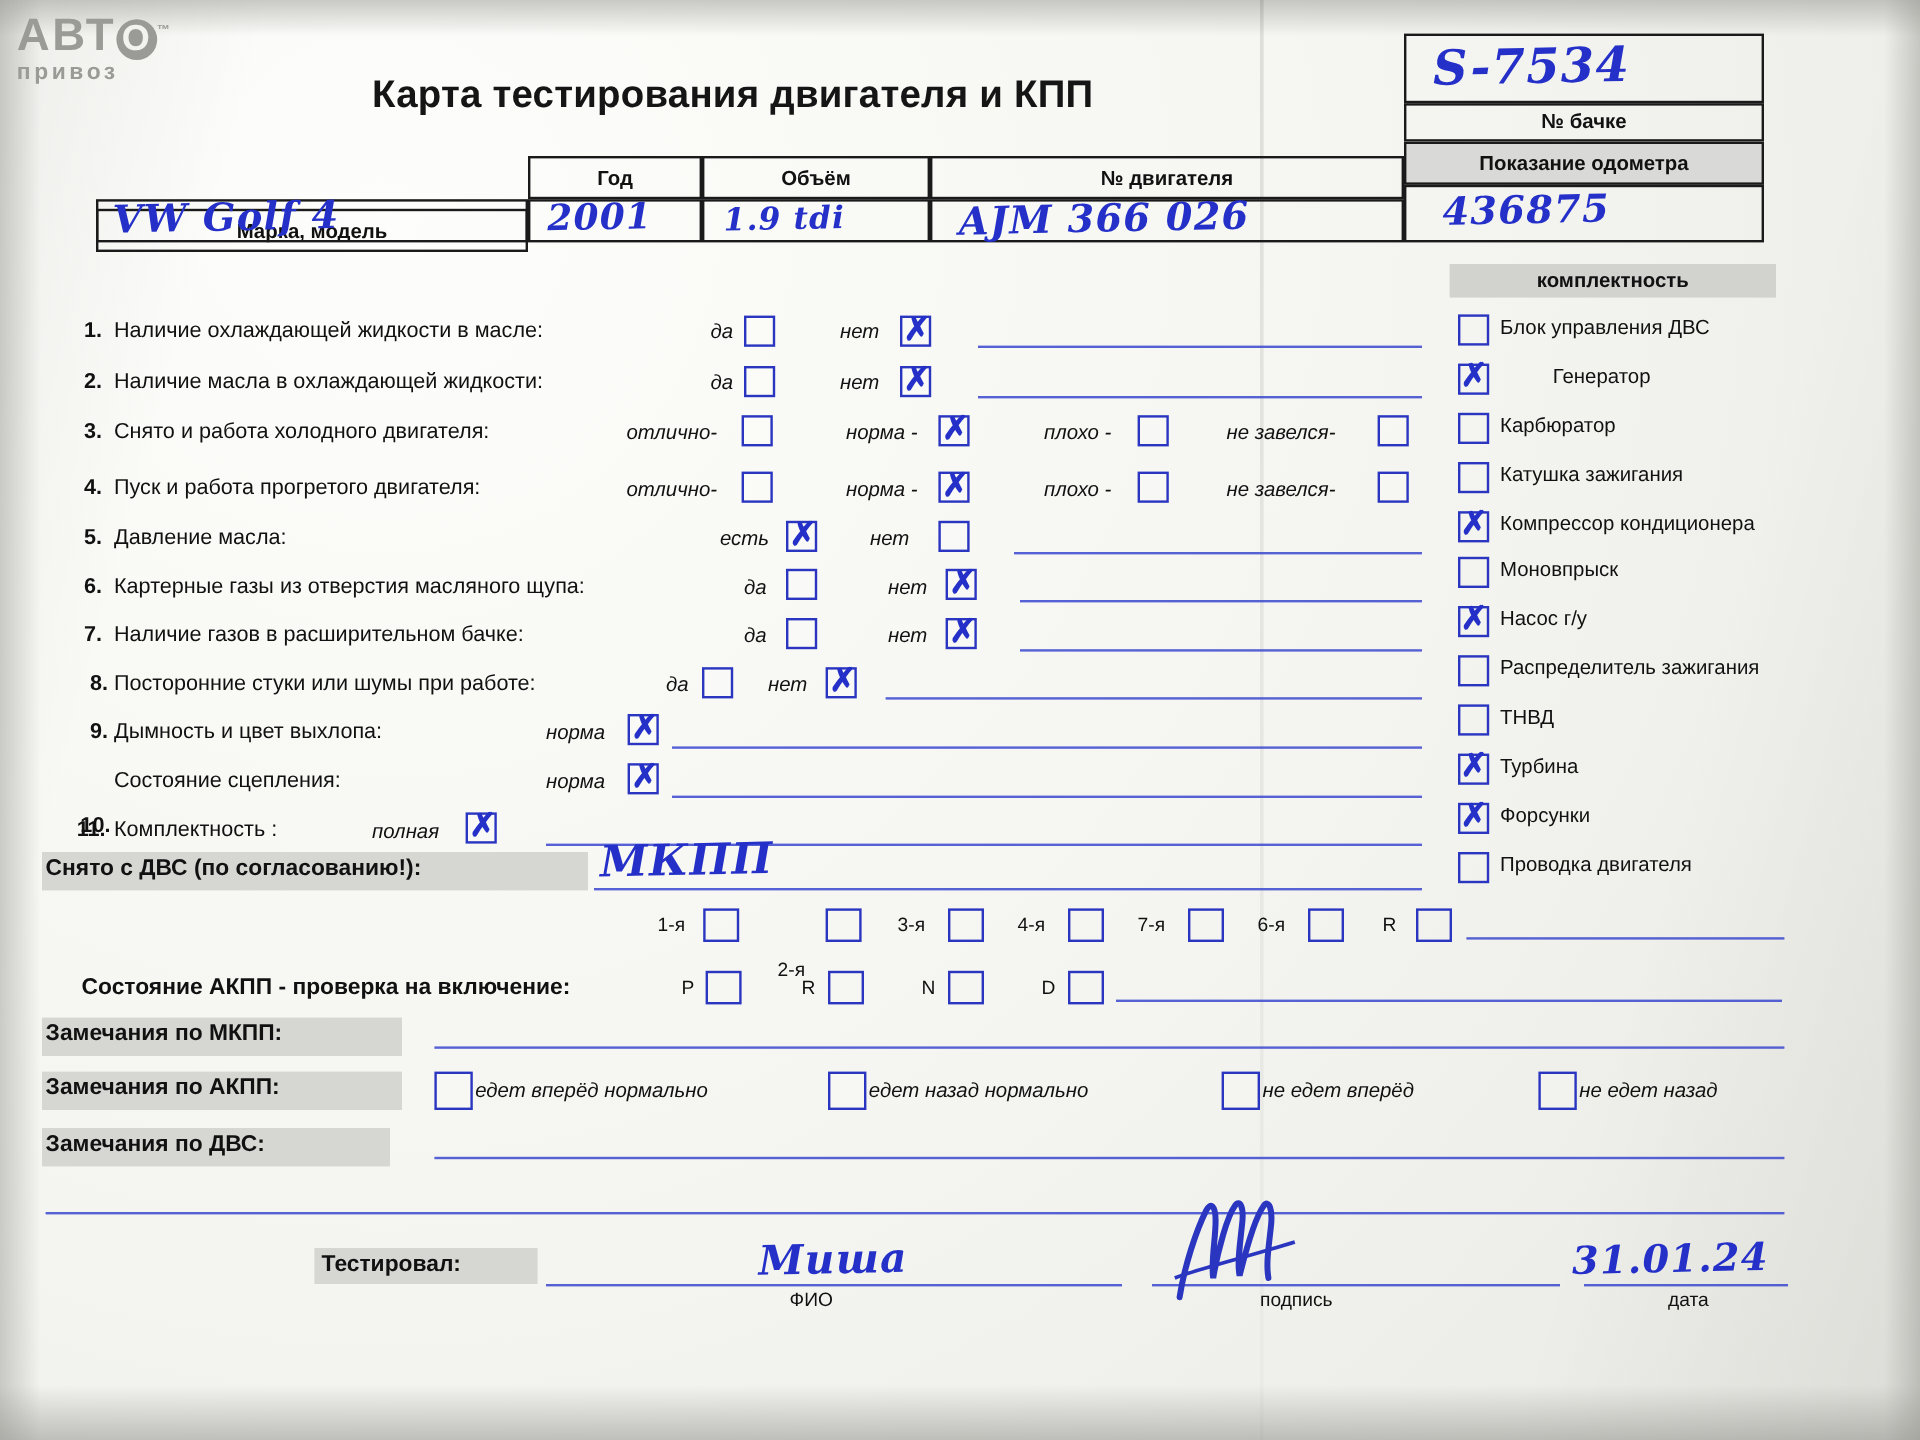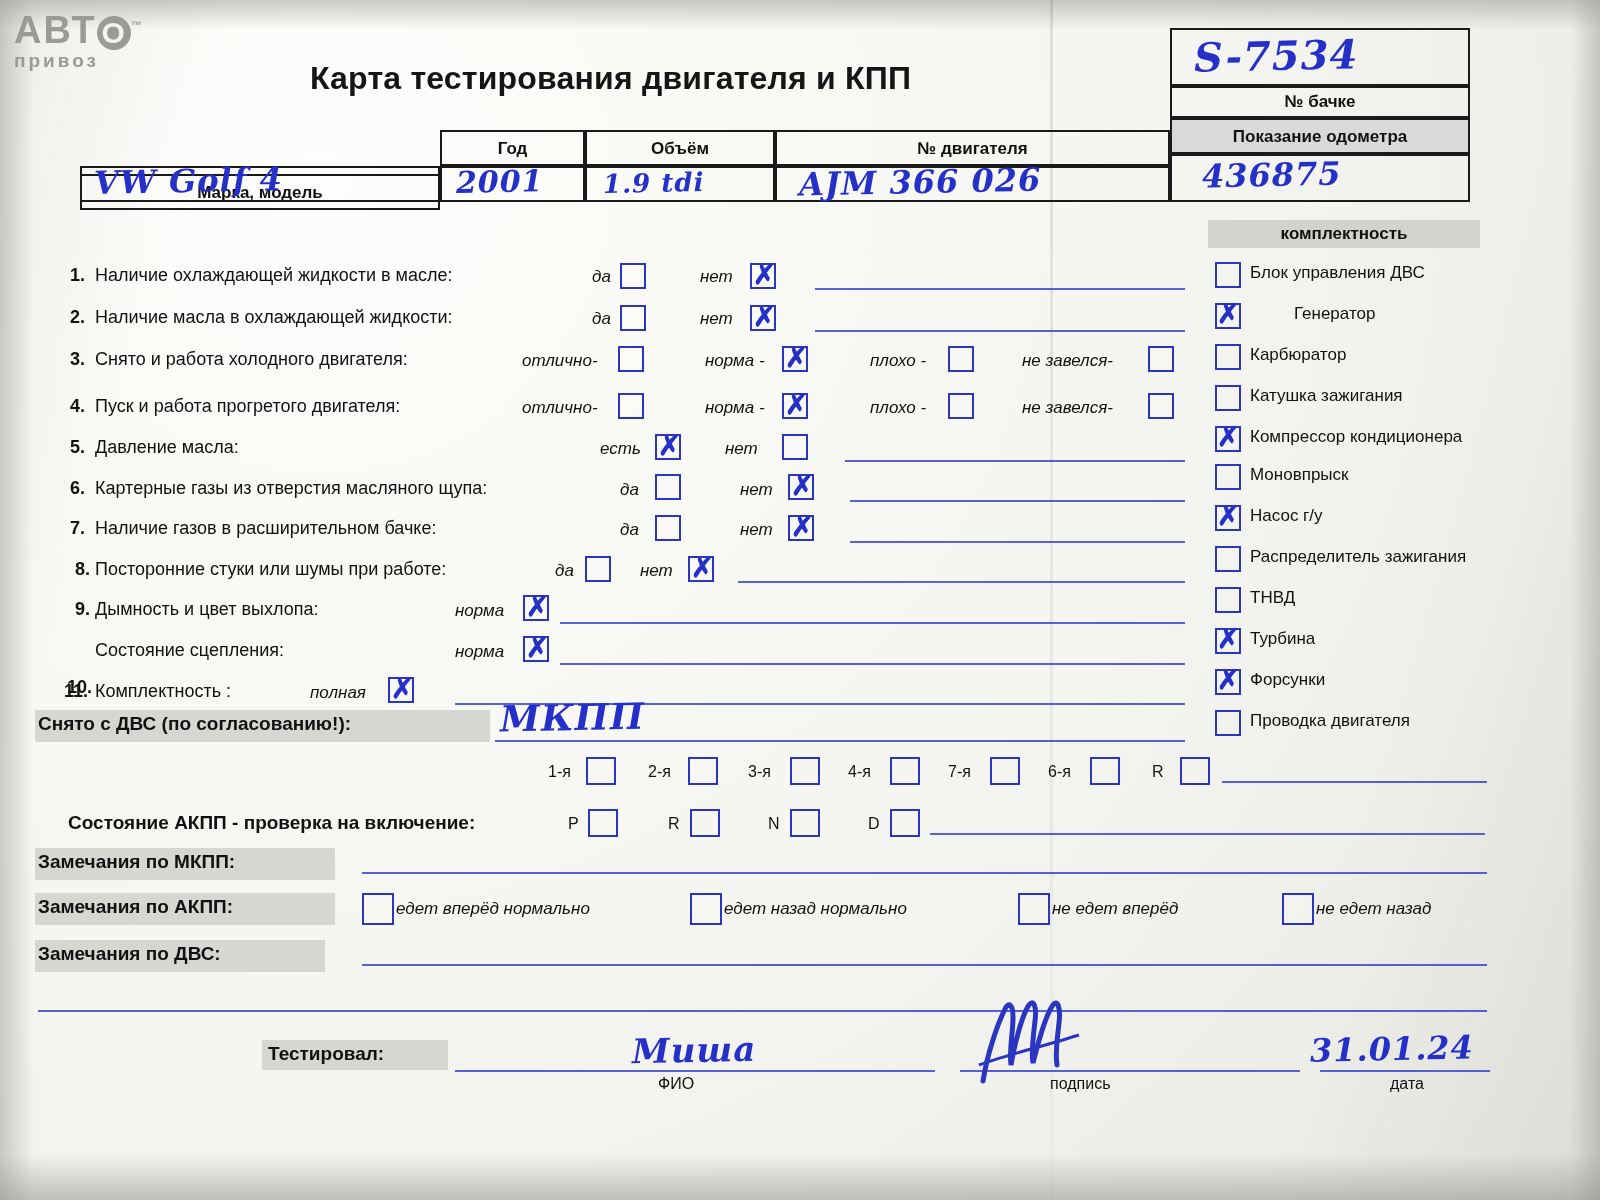--- a/index.html
+++ b/index.html
@@ -330,21 +330,21 @@
   <div class="k-cb" style="top:710px;"></div>
   <div class="k-label" style="top:711px;">Проводка двигателя</div>
 
   <div class="shadebox" style="left:35px;top:710px;width:455px;height:32px;"></div>
   <div class="sect" style="left:38px;top:713px;">Снято с ДВС (по согласованию!):</div>
   <div class="hw" style="position:absolute;left:500px;top:696px;font-size:36px;">МКПП</div>
   <div class="rowline" style="left:495px;top:740px;width:690px;"></div>
 
   <div class="gearlbl" style="left:548px;top:763px;">1-я</div>
   <div class="gearbox" style="left:586px;top:757px;"></div>
-  <div class="gearlbl" style="left:648px;top:763px;">2-я</div>
+  <div class="gearlbl" style="left:648px;top:800px;">2-я</div>
   <div class="gearbox" style="left:688px;top:757px;"></div>
   <div class="gearlbl" style="left:748px;top:763px;">3-я</div>
   <div class="gearbox" style="left:790px;top:757px;"></div>
   <div class="gearlbl" style="left:848px;top:763px;">4-я</div>
   <div class="gearbox" style="left:890px;top:757px;"></div>
   <div class="gearlbl" style="left:948px;top:763px;">7-я</div>
   <div class="gearbox" style="left:990px;top:757px;"></div>
   <div class="gearlbl" style="left:1048px;top:763px;">6-я</div>
   <div class="gearbox" style="left:1090px;top:757px;"></div>
   <div class="gearlbl" style="left:1152px;top:763px;">R</div>

